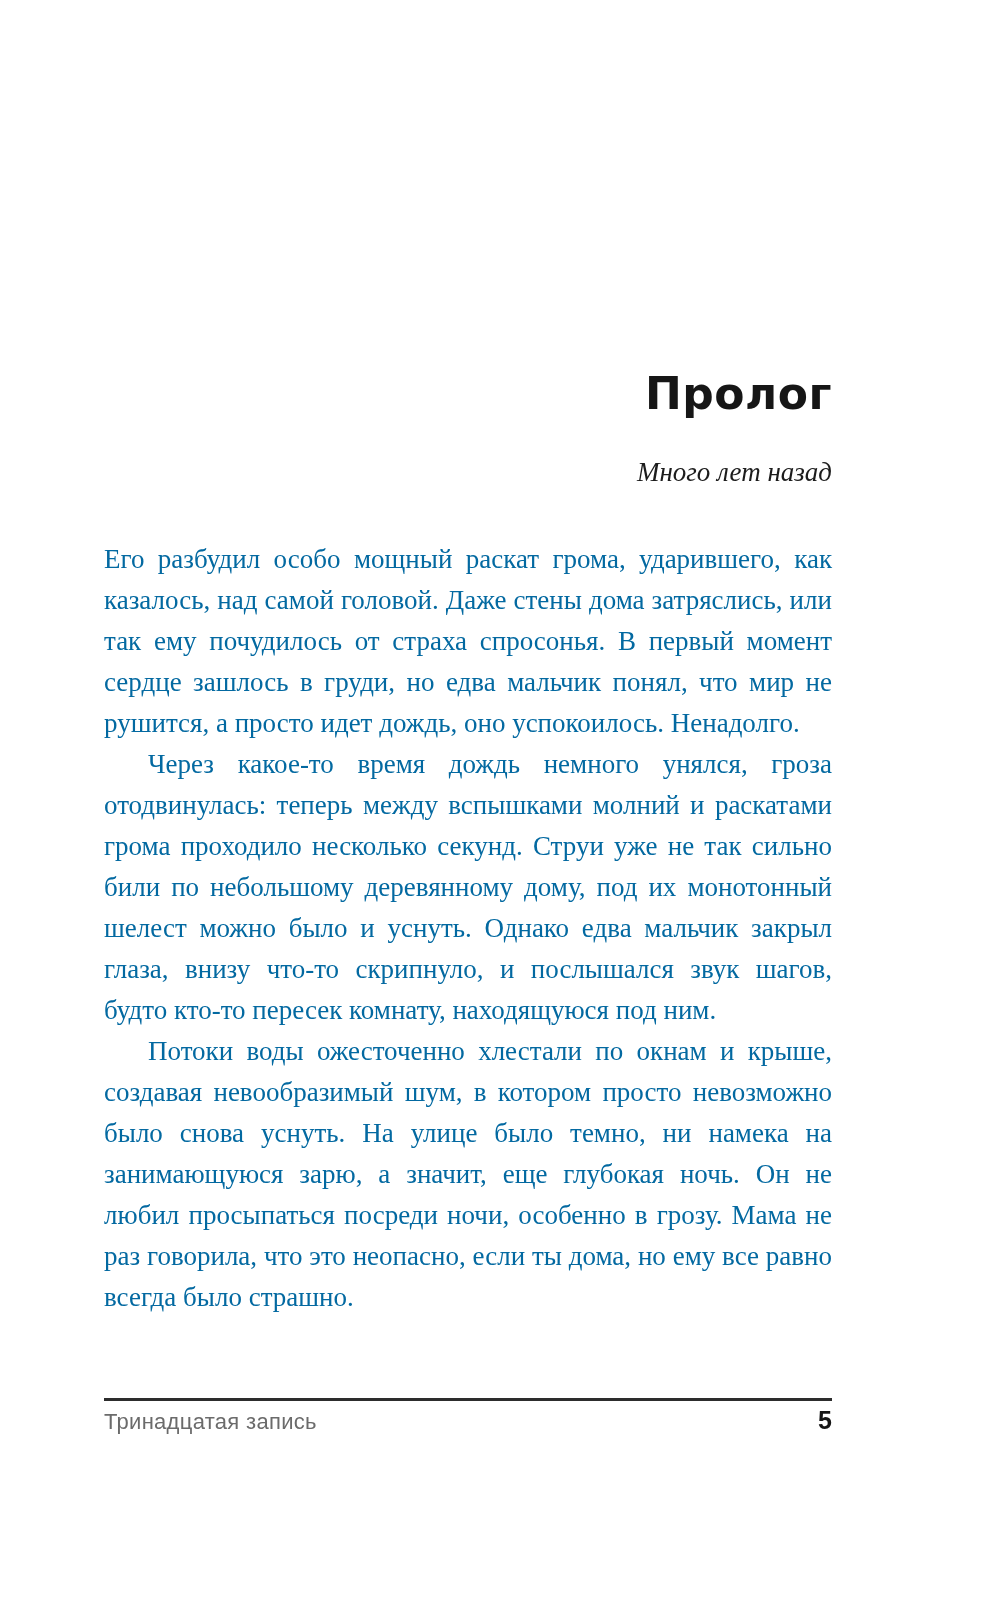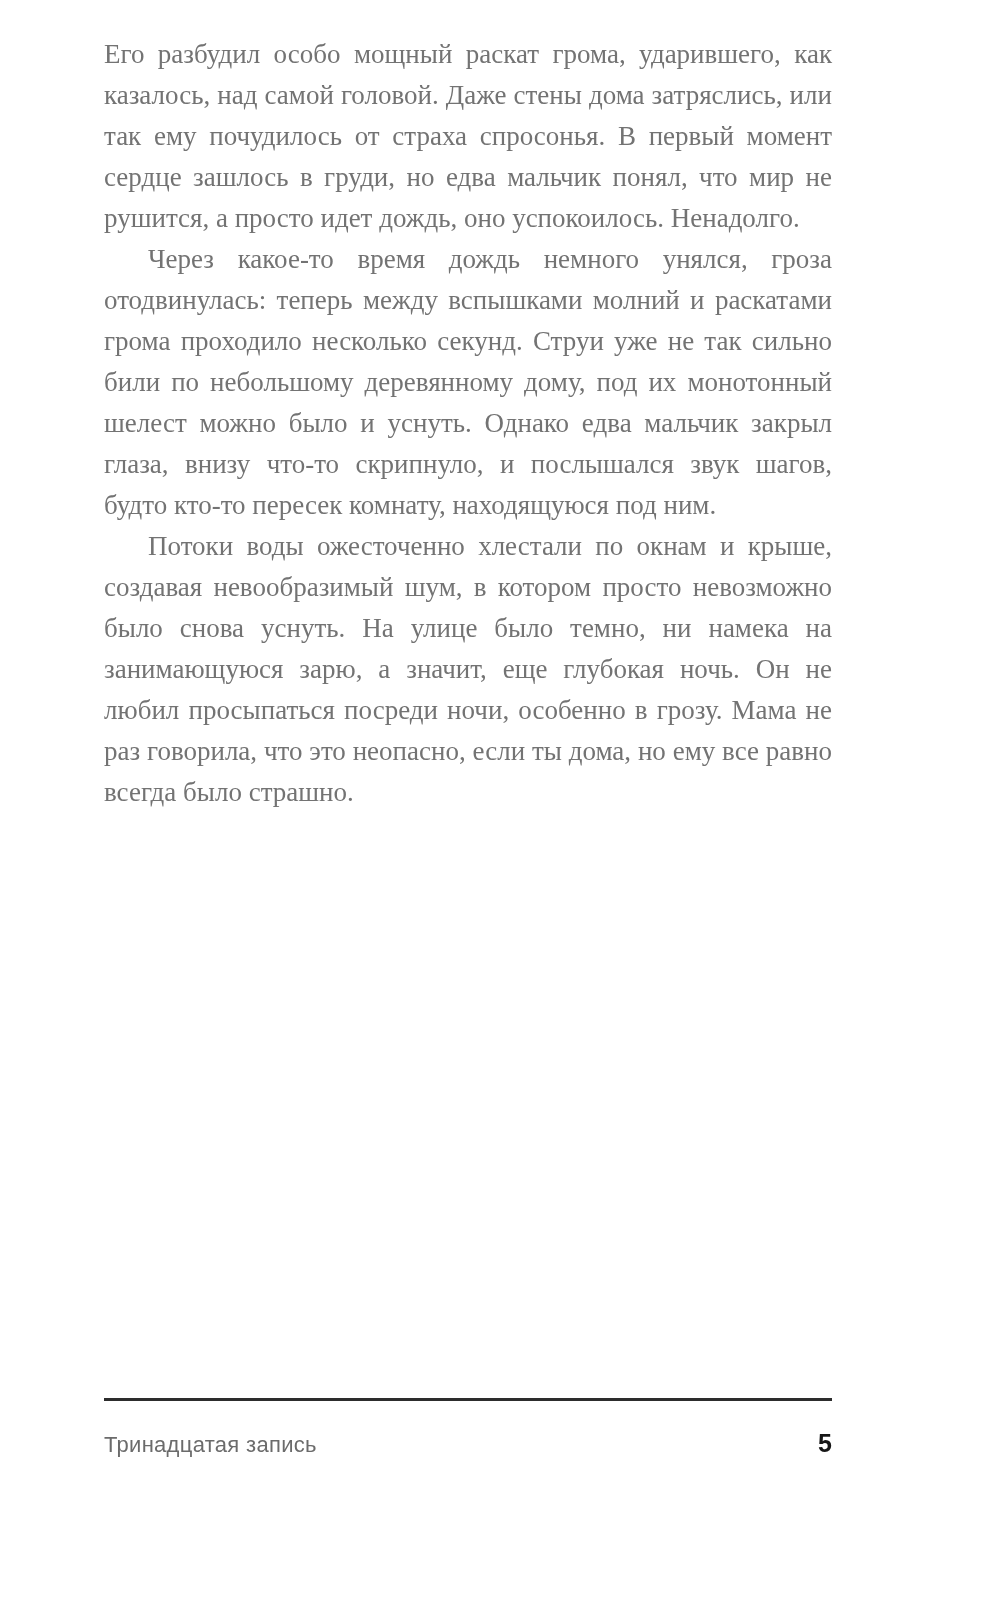--- a/index.html
+++ b/index.html
@@ -35,26 +35,26 @@
   .epigraph {
     margin-top: 34px;
     text-align: right;
     font-family: "Liberation Serif", "DejaVu Serif", serif;
     font-style: italic;
     font-size: 27px;
     line-height: 1.5;
     color: #1c1c1c;
   }
   .body-text {
-    margin-top: 30px;
+    margin-top: 46px;
     font-family: "Liberation Serif", "DejaVu Serif", serif;
     font-size: 27px;
     line-height: 41px;
     text-align: justify;
-    color: #737373;
+    color: #0369a1;
     -webkit-hyphens: auto;
     hyphens: auto;
   }
   .body-text p {
     margin: 0;
     text-indent: 44px;
   }
   .body-text p.no-indent {
     text-indent: 0;
   }
@@ -65,41 +65,43 @@
     top: 1398px;
   }
   .footer-rule {
     height: 3px;
     background: #2d2d2d;
   }
   .footer-row {
     display: flex;
     justify-content: space-between;
     align-items: baseline;
-    padding-top: 28px;
+    padding-top: 5px;
     font-family: "Liberation Sans", "DejaVu Sans", sans-serif;
   }
   .running-title {
     font-size: 22px;
     color: #6b6b6b;
     letter-spacing: 0.3px;
   }
   .page-number {
     font-size: 25px;
     font-weight: 700;
     color: #161616;
   }
 </style>
 </head>
 <body>
 
 <div class="page">
   <div class="content">
+    <h1 class="chapter-title">Пролог</h1>
 
     <div class="epigraph">
+      <div>Много лет назад</div>
     </div>
 
     <div class="body-text" lang="ru">
       <p class="no-indent">Его разбудил особо мощный раскат грома, ударившего, как казалось, над самой головой. Даже стены дома затряслись, или так ему почудилось от страха спросонья. В первый момент сердце зашлось в груди, но едва мальчик понял, что мир не рушится, а просто идет дождь, оно успокоилось. Ненадолго.</p>
       <p>Через какое-то время дождь немного унялся, гроза отодвинулась: теперь между вспышками молний и раскатами грома проходило несколько секунд. Струи уже не так сильно били по небольшому деревянному дому, под их монотонный шелест можно было и уснуть. Однако едва мальчик закрыл глаза, внизу что-то скрипнуло, и послышался звук шагов, будто кто-то пересек комнату, находящуюся под ним.</p>
       <p>Потоки воды ожесточенно хлестали по окнам и крыше, создавая невообразимый шум, в котором просто невозможно было снова уснуть. На улице было темно, ни намека на занимающуюся зарю, а значит, еще глубокая ночь. Он не любил просыпаться посреди ночи, особенно в грозу. Мама не раз говорила, что это неопасно, если ты дома, но ему все равно всегда было страшно.</p>
     </div>
   </div>
 
   <div class="footer">

